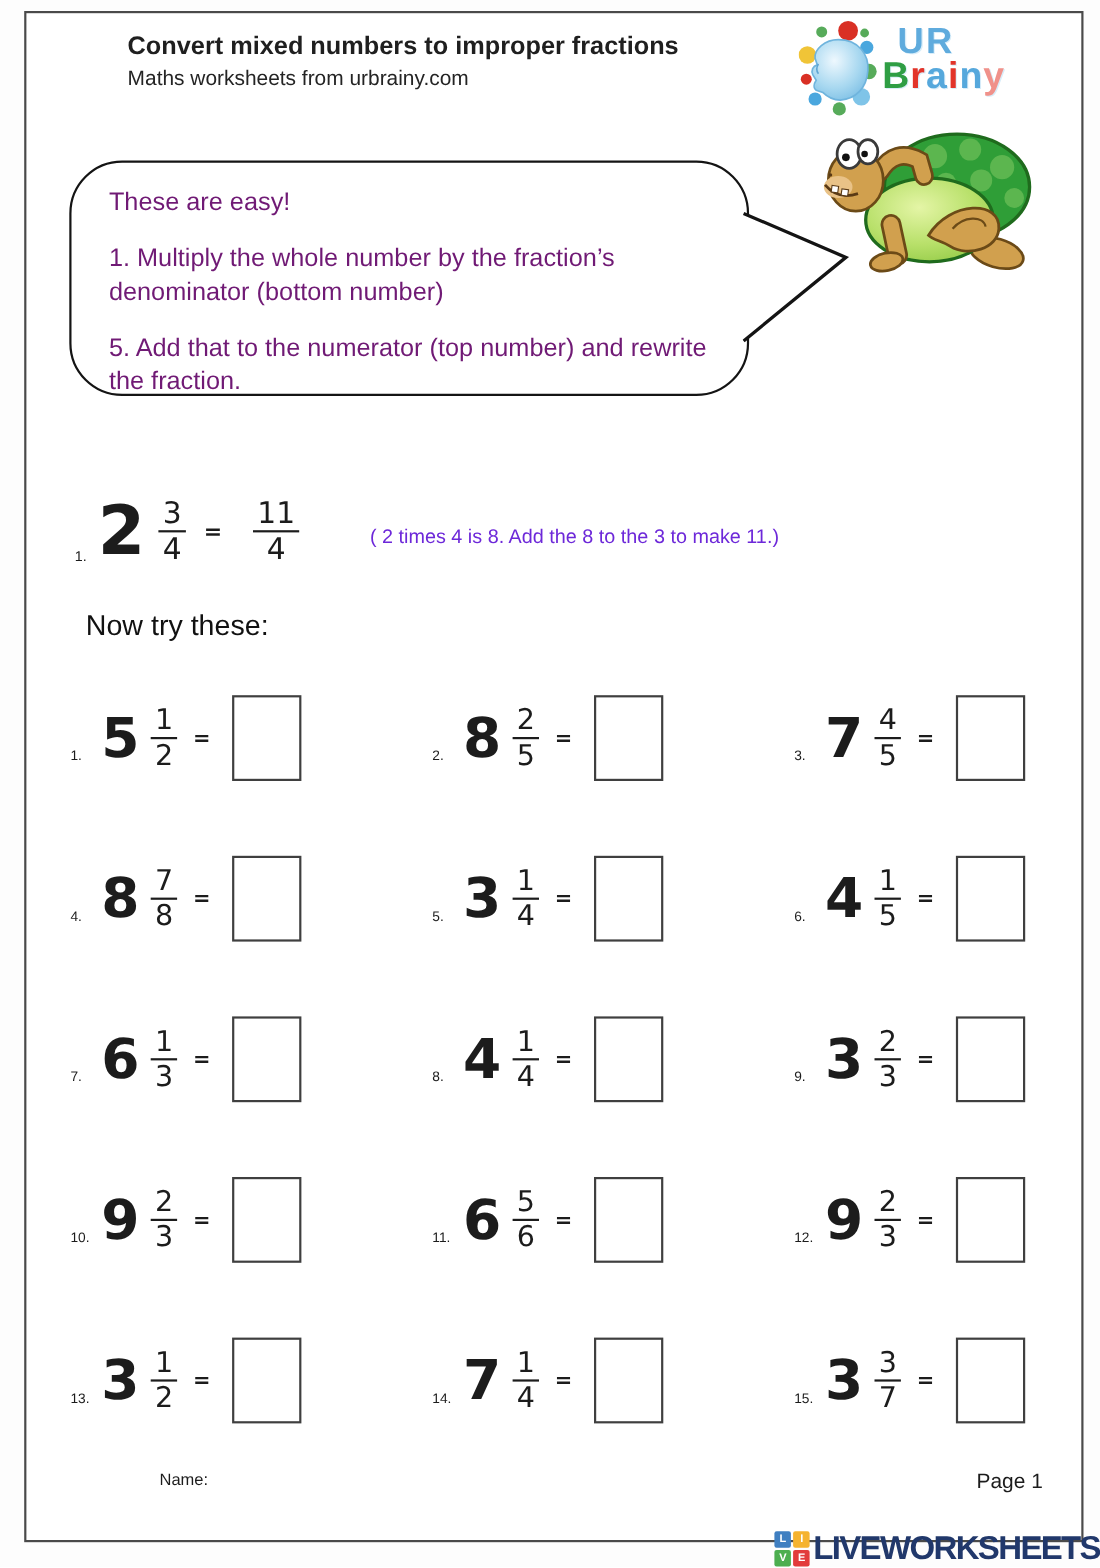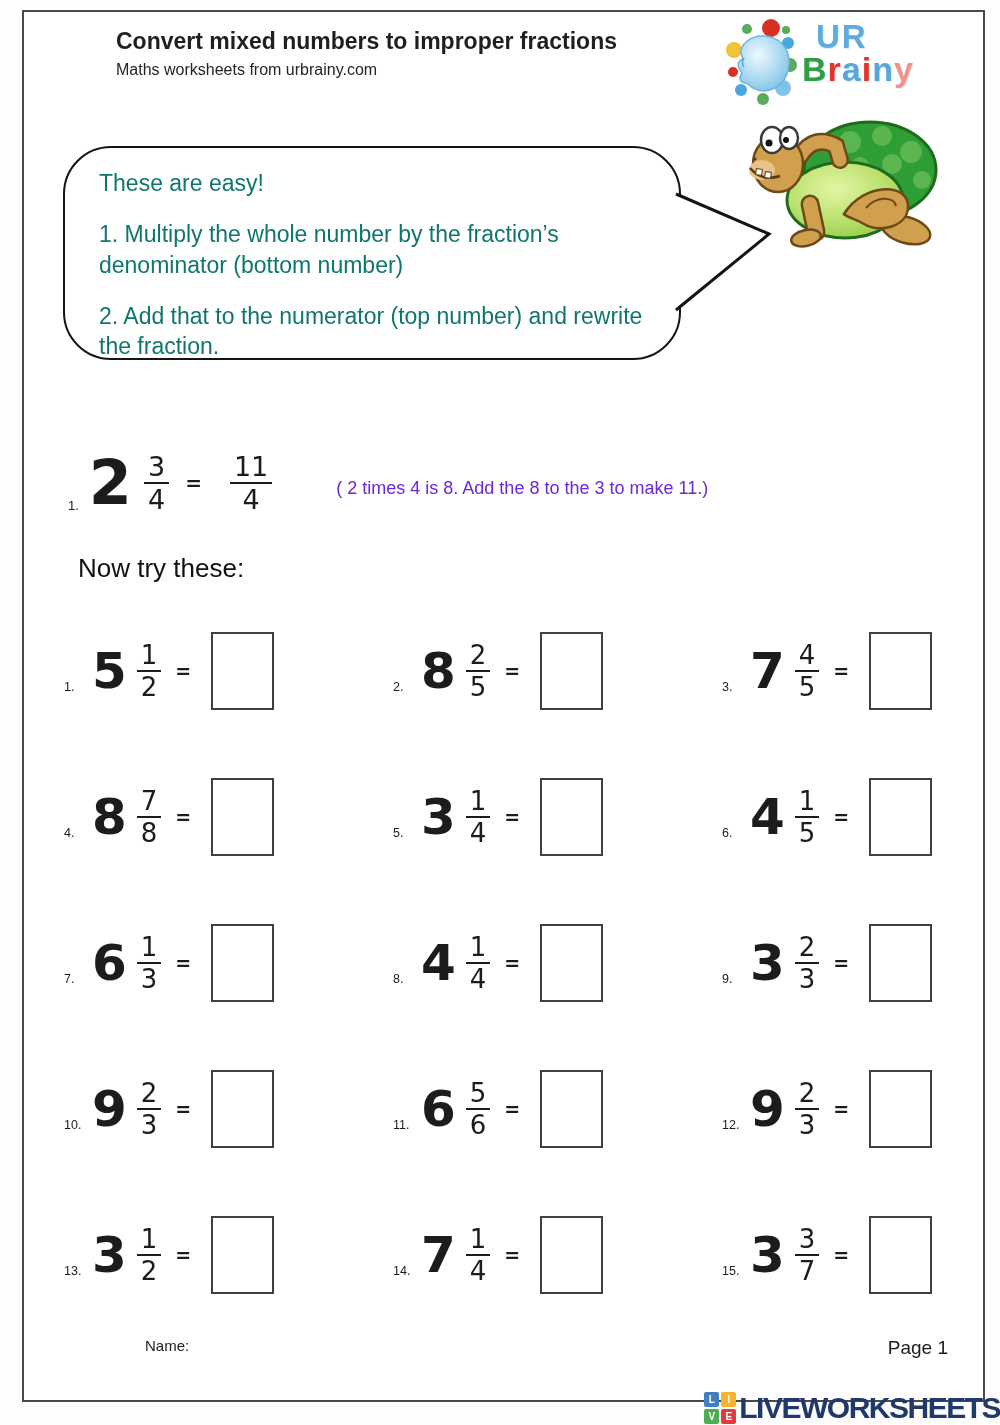--- a/index.html
+++ b/index.html
@@ -4,36 +4,36 @@
 <style>
   html,body{margin:0;padding:0;background:#ffffff;}
   .page{position:relative;width:1000px;height:1425px;background:#fdfdfd;overflow:hidden;
         font-family:"Liberation Sans",sans-serif;color:#1c1c1c;}
   .page-border{position:absolute;left:22px;top:10px;width:963px;height:1392px;
                border:2px solid #4a4a4a;box-sizing:border-box;background:#ffffff;}
 
   
   .header{position:absolute;left:116px;top:28px;width:720px;text-align:left;}
   .title{font-size:23px;font-weight:bold;color:#1f1f1f;}
-  .subtitle{font-size:16px;margin-top:6px;color:#242424;}
+  .subtitle{font-size:19px;margin-top:6px;color:#242424;}
 
   
   .brand{position:absolute;left:726px;top:16px;width:215px;height:98px;}
   .brand-head{position:absolute;left:0;top:2px;}
   .brand-text{position:absolute;left:76px;top:2px;font-weight:bold;line-height:1;}
   .brand-ur{position:absolute;left:14px;top:2px;font-size:33px;color:#5fabdd;letter-spacing:2px;
             text-shadow:1px 1px 0 #d8edf9;}
   .brand-brainy{position:absolute;left:0;top:34px;font-size:34px;letter-spacing:1px;
             text-shadow:1px 1px 0 #d8edf9;white-space:nowrap;text-align:right;}
 
   
   .bubble{position:absolute;left:63px;top:146px;width:618px;height:214px;box-sizing:border-box;
           border:2.5px solid #141414;border-radius:48px;background:#ffffff;
           padding:20px 30px 0 34px;z-index:2;}
-  .bubble p{margin:0 0 21px 0;font-size:23px;line-height:1.32;color:#0f766e;}
+  .bubble p{margin:0 0 21px 0;font-size:23px;line-height:1.32;color:#701a75;}
   .bubble-tail{position:absolute;left:100%;margin-left:-4px;top:38px;width:100px;height:132px;}
 
   
   .turtle{position:absolute;left:748px;top:112px;width:198px;height:142px;z-index:1;}
 
   
   .example{position:absolute;left:68px;top:443px;height:80px;display:flex;align-items:center;}
   .ex-label{font-size:13px;align-self:flex-end;margin:0 10px 10px 0;}
   .ex-whole{font-size:62px;font-family:"DejaVu Sans",sans-serif;font-weight:600;line-height:1;}
   .frac{display:inline-flex;flex-direction:column;align-items:center;
@@ -111,21 +111,21 @@
       <span class="brand-ur">UR</span>
       <span class="brand-brainy">
         <span style="color:#2f9e44">B</span><span style="color:#e2342a">r</span><span style="color:#56a8dc">a</span><span style="color:#e2342a">i</span><span style="color:#56a8dc">n</span><span style="color:#f0918a">y</span>
       </span>
     </div>
   </div>
 
   <div class="bubble">
     <p>These are easy!</p>
     <p>1. Multiply the whole number by the fraction’s denominator (bottom number)</p>
-    <p>2. Add that to the numerator (top number) and rewrite the fraction.</p>
+    <p>5. Add that to the numerator (top number) and rewrite the fraction.</p>
     <svg class="bubble-tail" viewBox="0 0 100 132">
       <path d="M1,8 L94,48 L1,124" fill="#ffffff" stroke="#141414" stroke-width="3"></path>
     </svg>
   </div>
 
   <svg class="turtle" viewBox="0 0 198 142">
     <defs>
       <radialGradient id="belly" cx="42%" cy="35%" r="80%">
         <stop offset="0%" stop-color="#e4f5a6"></stop>
         <stop offset="55%" stop-color="#b8e06a"></stop>

